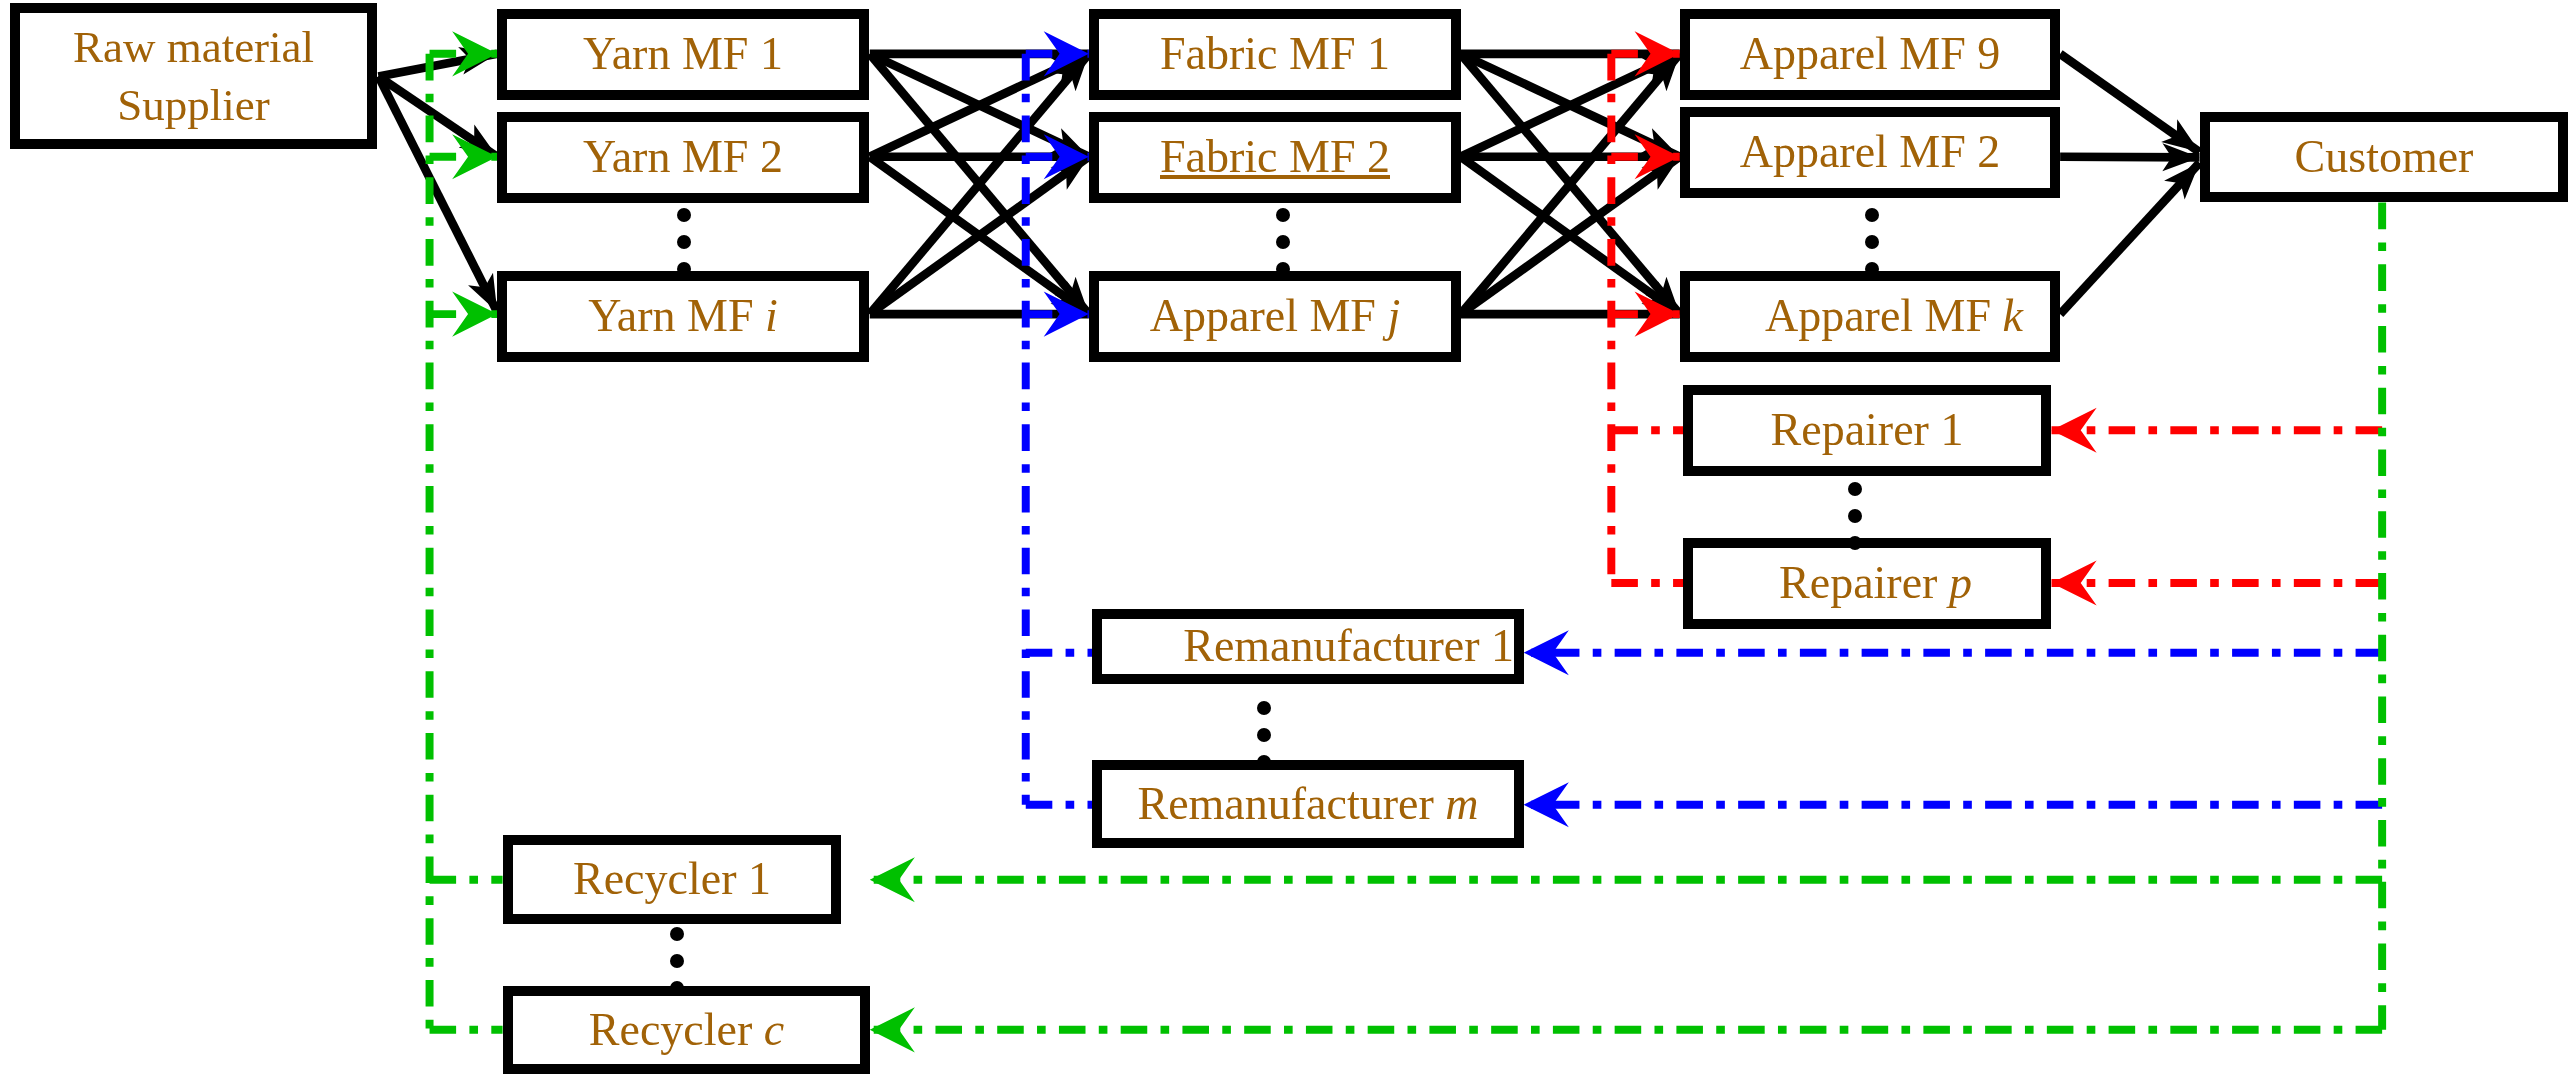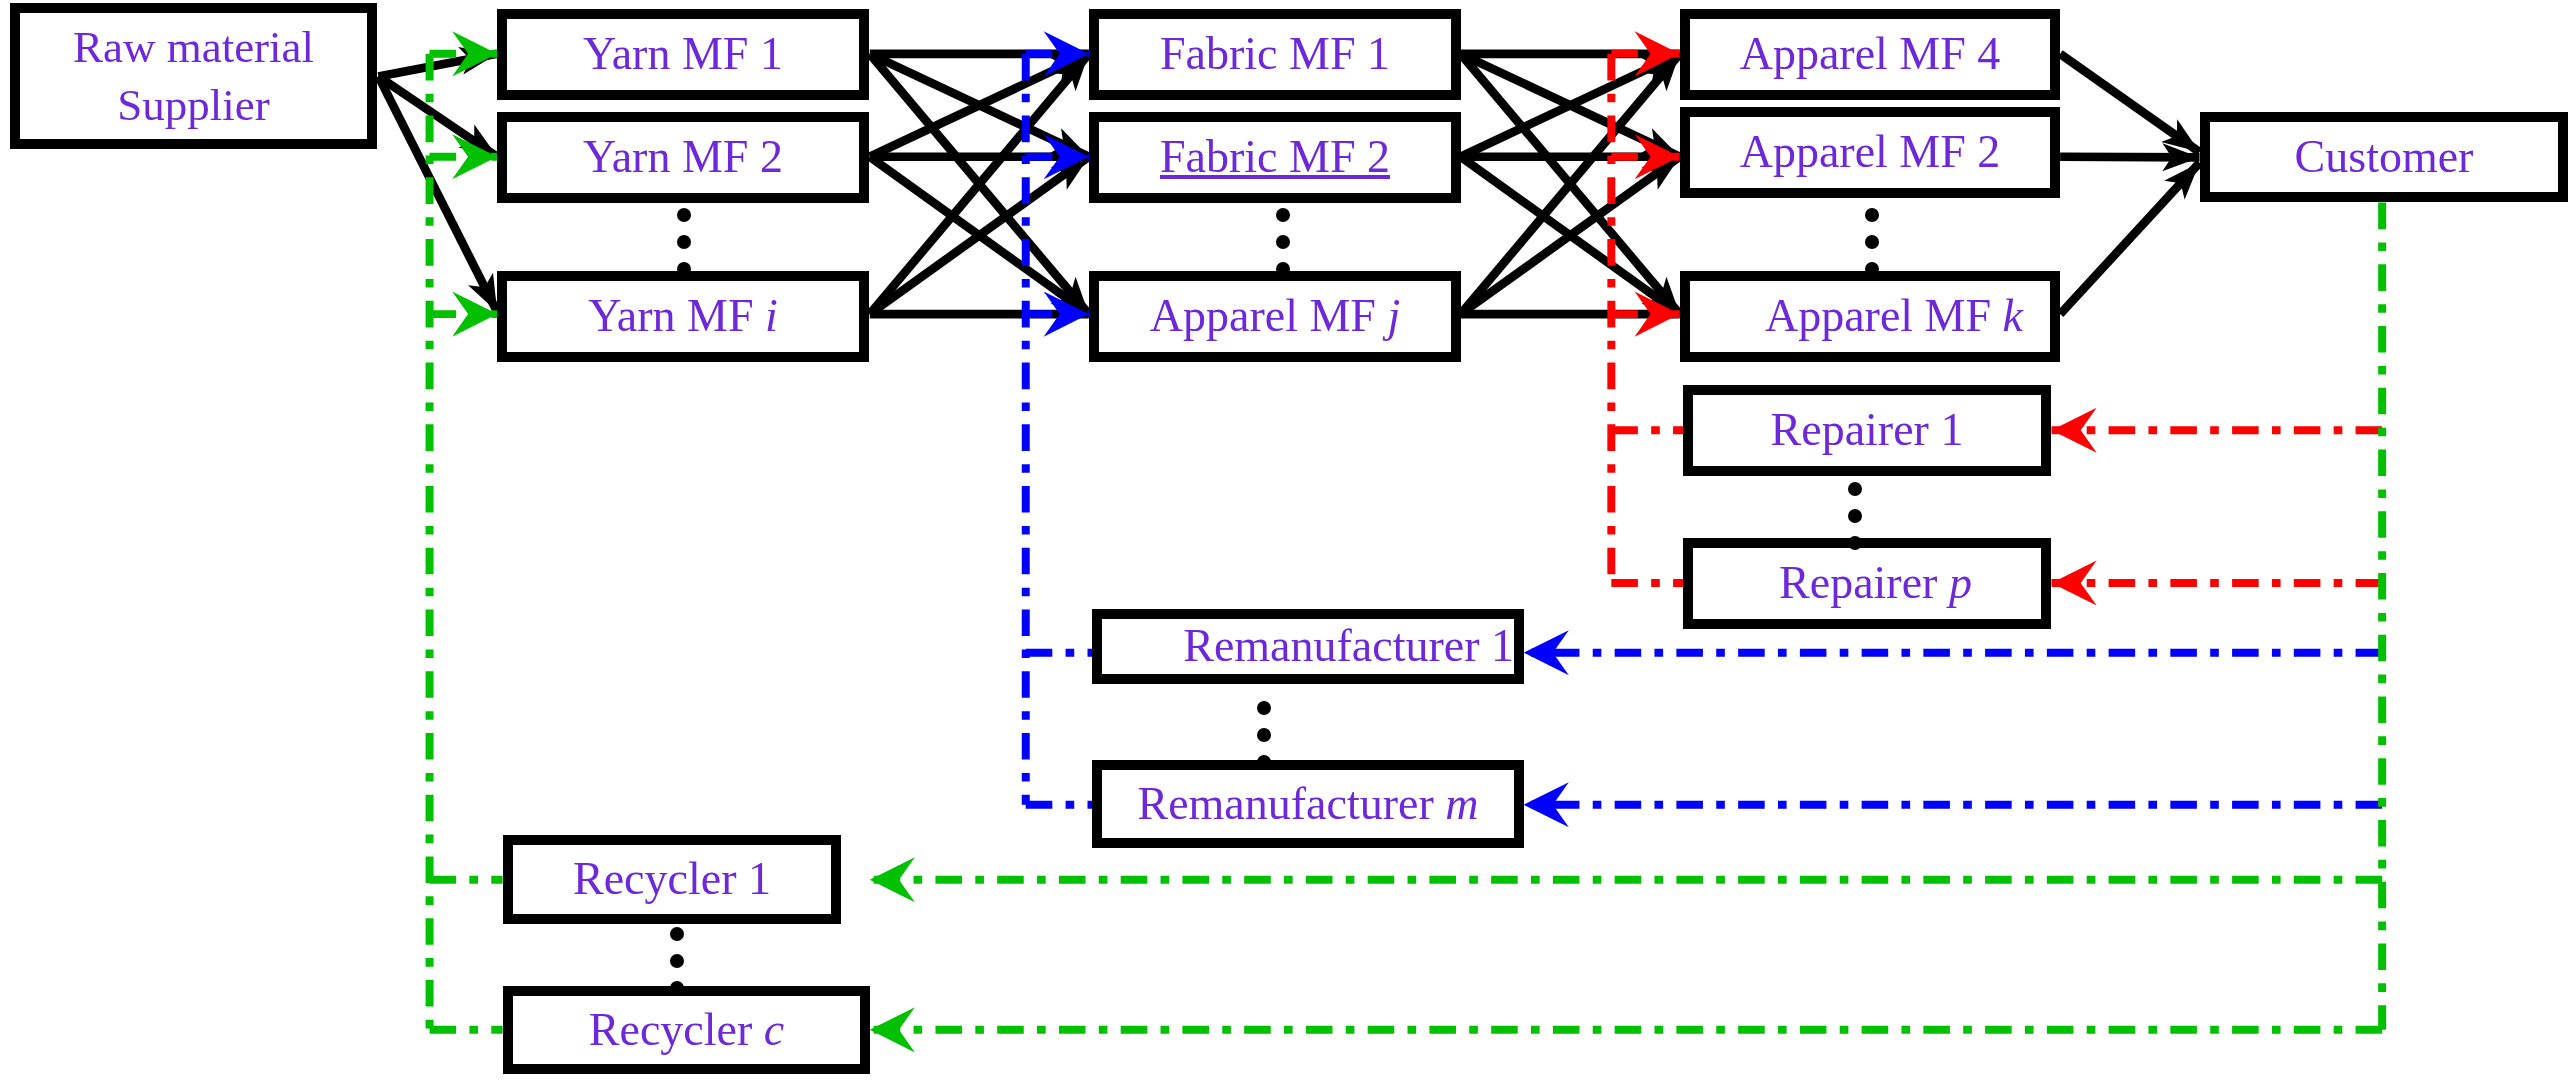--- a/index.html
+++ b/index.html
@@ -1,21 +1,21 @@
 <!DOCTYPE html>
 <html style="--c-repair: #ff0000; --c-reman: #0000ff; --c-recycle: #00c000;font-size:10.6px"><head>
 <meta charset="utf-8">
 <style>
   html,body{margin:0;padding:0;background:#fff;}
   #canvas{position:relative;width:2576px;height:1085px;background:#fff;overflow:hidden;
           font-family:"Liberation Serif","DejaVu Serif",serif;}
   #wires{position:absolute;left:0;top:0;width:2576px;height:1085px;}
   .node{position:absolute;box-sizing:border-box;border:10.6px solid #000;background:#fff;
         display:flex;align-items:center;justify-content:center;text-align:center;
-        font-size:46px;color:#6d28d9;white-space:nowrap;line-height:1.1;}
+        font-size:46px;color:#a16207;white-space:nowrap;line-height:1.1;}
   .node .sfx{font-style:italic;}
   #n-supplier{font-size:45px;line-height:1.3;}
   .dots{position:absolute;display:flex;flex-direction:column;align-items:center;}
   .dots span{width:14px;height:14px;border-radius:50%;background:#000;margin:6.6px 0;}
   .black-line{stroke:#000;stroke-width:13;fill:none;}
   .flow{stroke-width:12;fill:none;stroke-dasharray:40 20 13 20;}
   .flow-repair{stroke:var(--c-repair);}
   .flow-reman{stroke:var(--c-reman);}
   .flow-recycle{stroke:var(--c-recycle);}
 </style>
@@ -127,21 +127,21 @@
     <span><span>Fabric MF 1</span><span class="sfx"></span></span>
   </div>
   <div class="node" style="left:1089px;top:112px;width:372px;height:91px;text-decoration:underline;">
     <span><span>Fabric MF 2</span><span class="sfx"></span></span>
   </div>
   <div class="node" style="left:1089px;top:271px;width:372px;height:91px;">
     <span><span>Apparel MF </span><span class="sfx">j</span></span>
   </div>
 
   <div class="node" style="left:1680px;top:8.6px;width:380px;height:91px;">
-    <span><span>Apparel MF 4</span><span class="sfx"></span></span>
+    <span><span>Apparel MF 9</span><span class="sfx"></span></span>
   </div>
   <div class="node" style="left:1680px;top:107px;width:380px;height:91px;">
     <span><span>Apparel MF 2</span><span class="sfx"></span></span>
   </div>
   <div class="node" style="left:1680px;top:271px;width:380px;height:91px;padding-left:48px;">
     <span><span>Apparel MF </span><span class="sfx">k</span></span>
   </div>
 
   <div class="node" style="left:2200px;top:112px;width:368px;height:90px;">
     <span><span>Customer</span><span class="sfx"></span></span>

